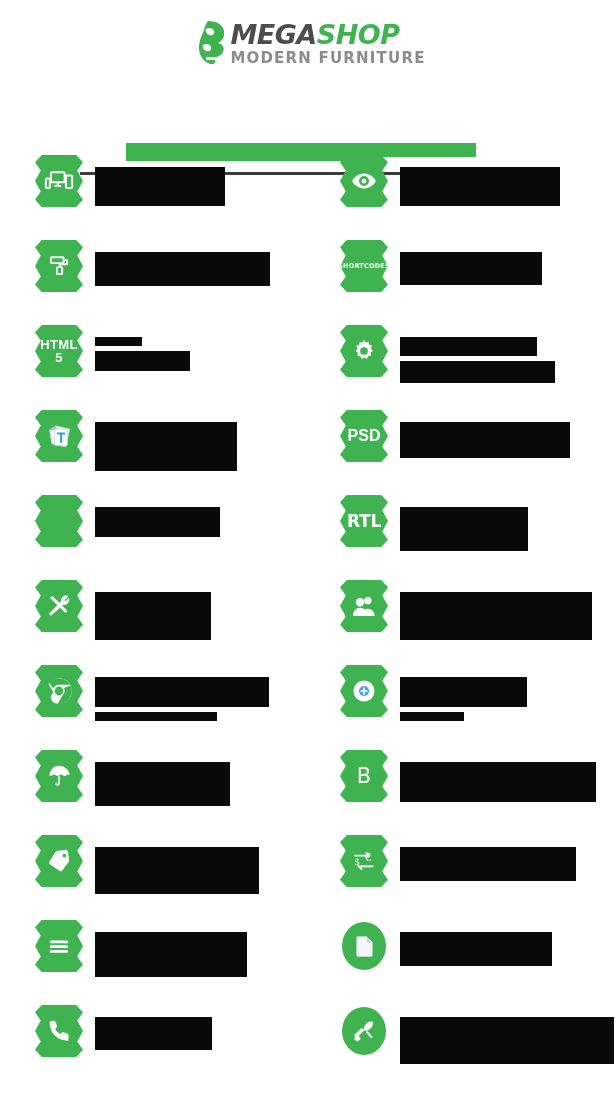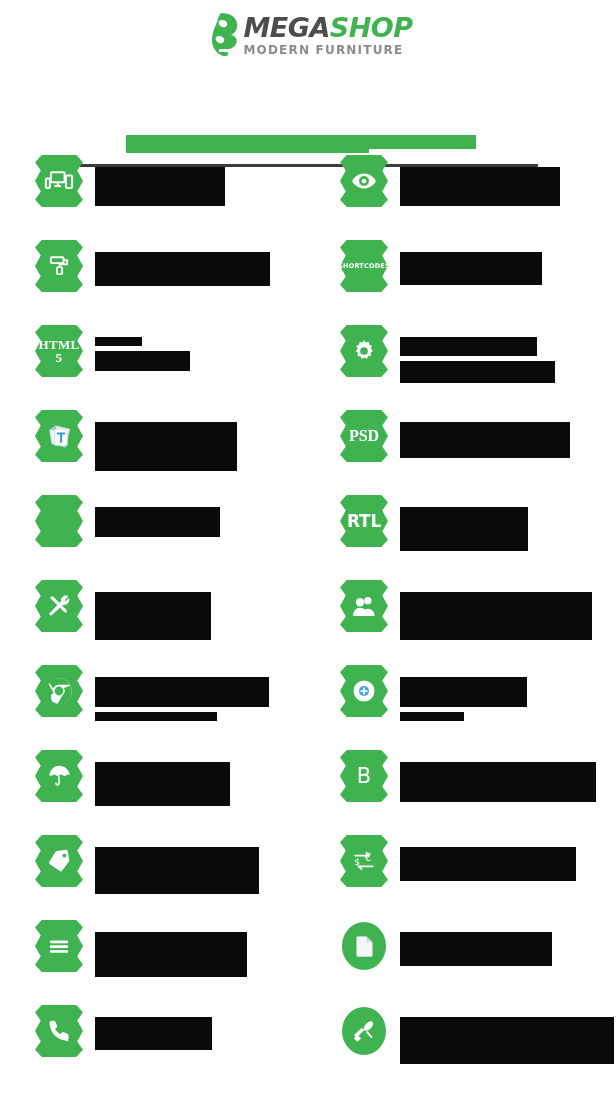--- a/index.html
+++ b/index.html
@@ -6,21 +6,21 @@
   body{
     width:616px;height:1100px;
     background:#ffffff;
     font-family:"Liberation Sans", sans-serif;
     overflow:hidden;
     position:relative;
   }
   
   .header{
     width:616px;
-    padding-top:12px;
+    padding-top:20px;
     display:flex;
     flex-direction:column;
     align-items:center;
   }
   .logo{
     display:flex;
     align-items:center;
     height:46px;
     margin-left:6px;
   }
@@ -42,21 +42,21 @@
     font-style:italic;
     font-size:27px;
     letter-spacing:-0.5px;
     white-space:nowrap;
   }
   .logo-word .mega{color:#4d4d4d;}
   .logo-word .shop{color:#3fb34f;}
   .logo-sub{
     font-family:"DejaVu Sans", sans-serif;
     font-weight:bold;
-    font-size:12px;
+    font-size:15px;
     letter-spacing:1.2px;
     color:#8c8c8c;
     margin-top:3px;
     white-space:nowrap;
   }
   
   .title-block{
     width:616px;
     position:relative;
     height:48px;
@@ -127,21 +127,21 @@
     position:relative;
     z-index:2;
     color:#ffffff;
     display:flex;
     align-items:center;
     justify-content:center;
     width:100%;height:100%;
   }
   .glyph svg{display:block;}
   .txt-glyph{
-    font-family:Liberation Serif, serif;
+    font-family:Liberation Sans, sans-serif;
     color:#ffffff;
     font-weight:bold;
     line-height:1;
     text-align:center;
   }
   .txt-glyph.html5{font-size:13px;letter-spacing:0.3px;}
   .txt-glyph.shortcodes{
     font-family:"DejaVu Sans", sans-serif;
     font-size:6.5px;letter-spacing:0.2px;
   }

